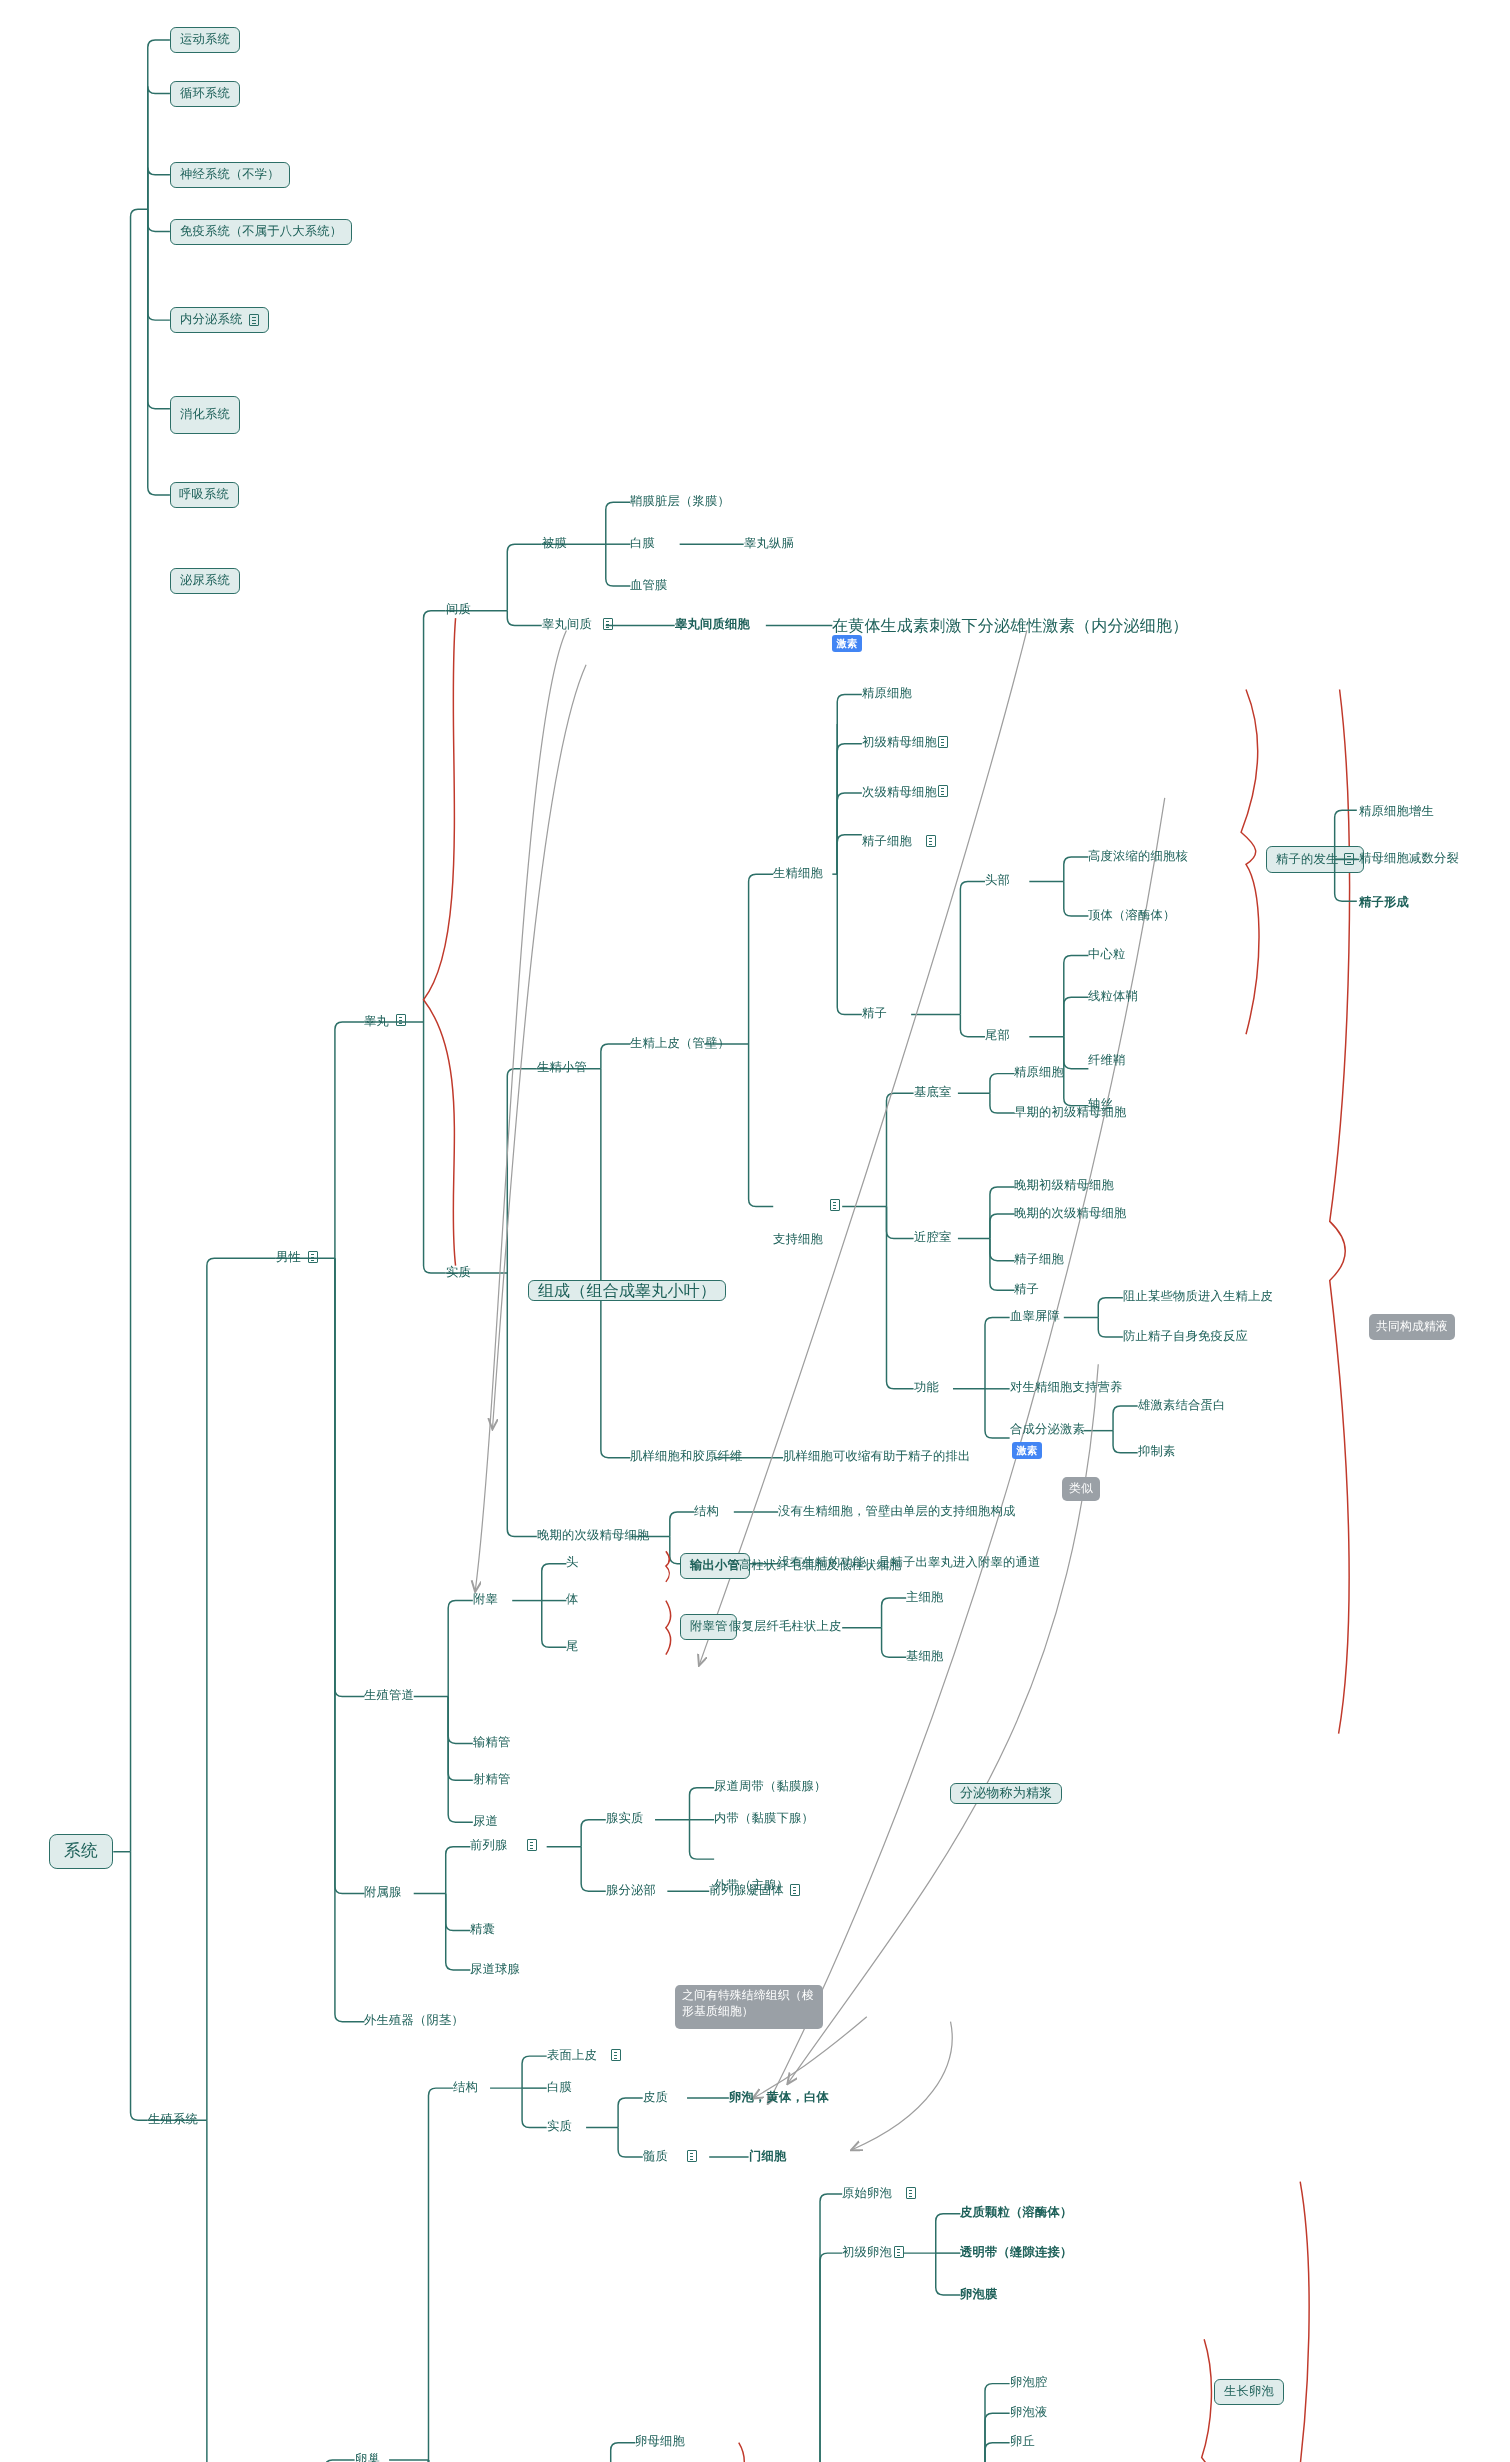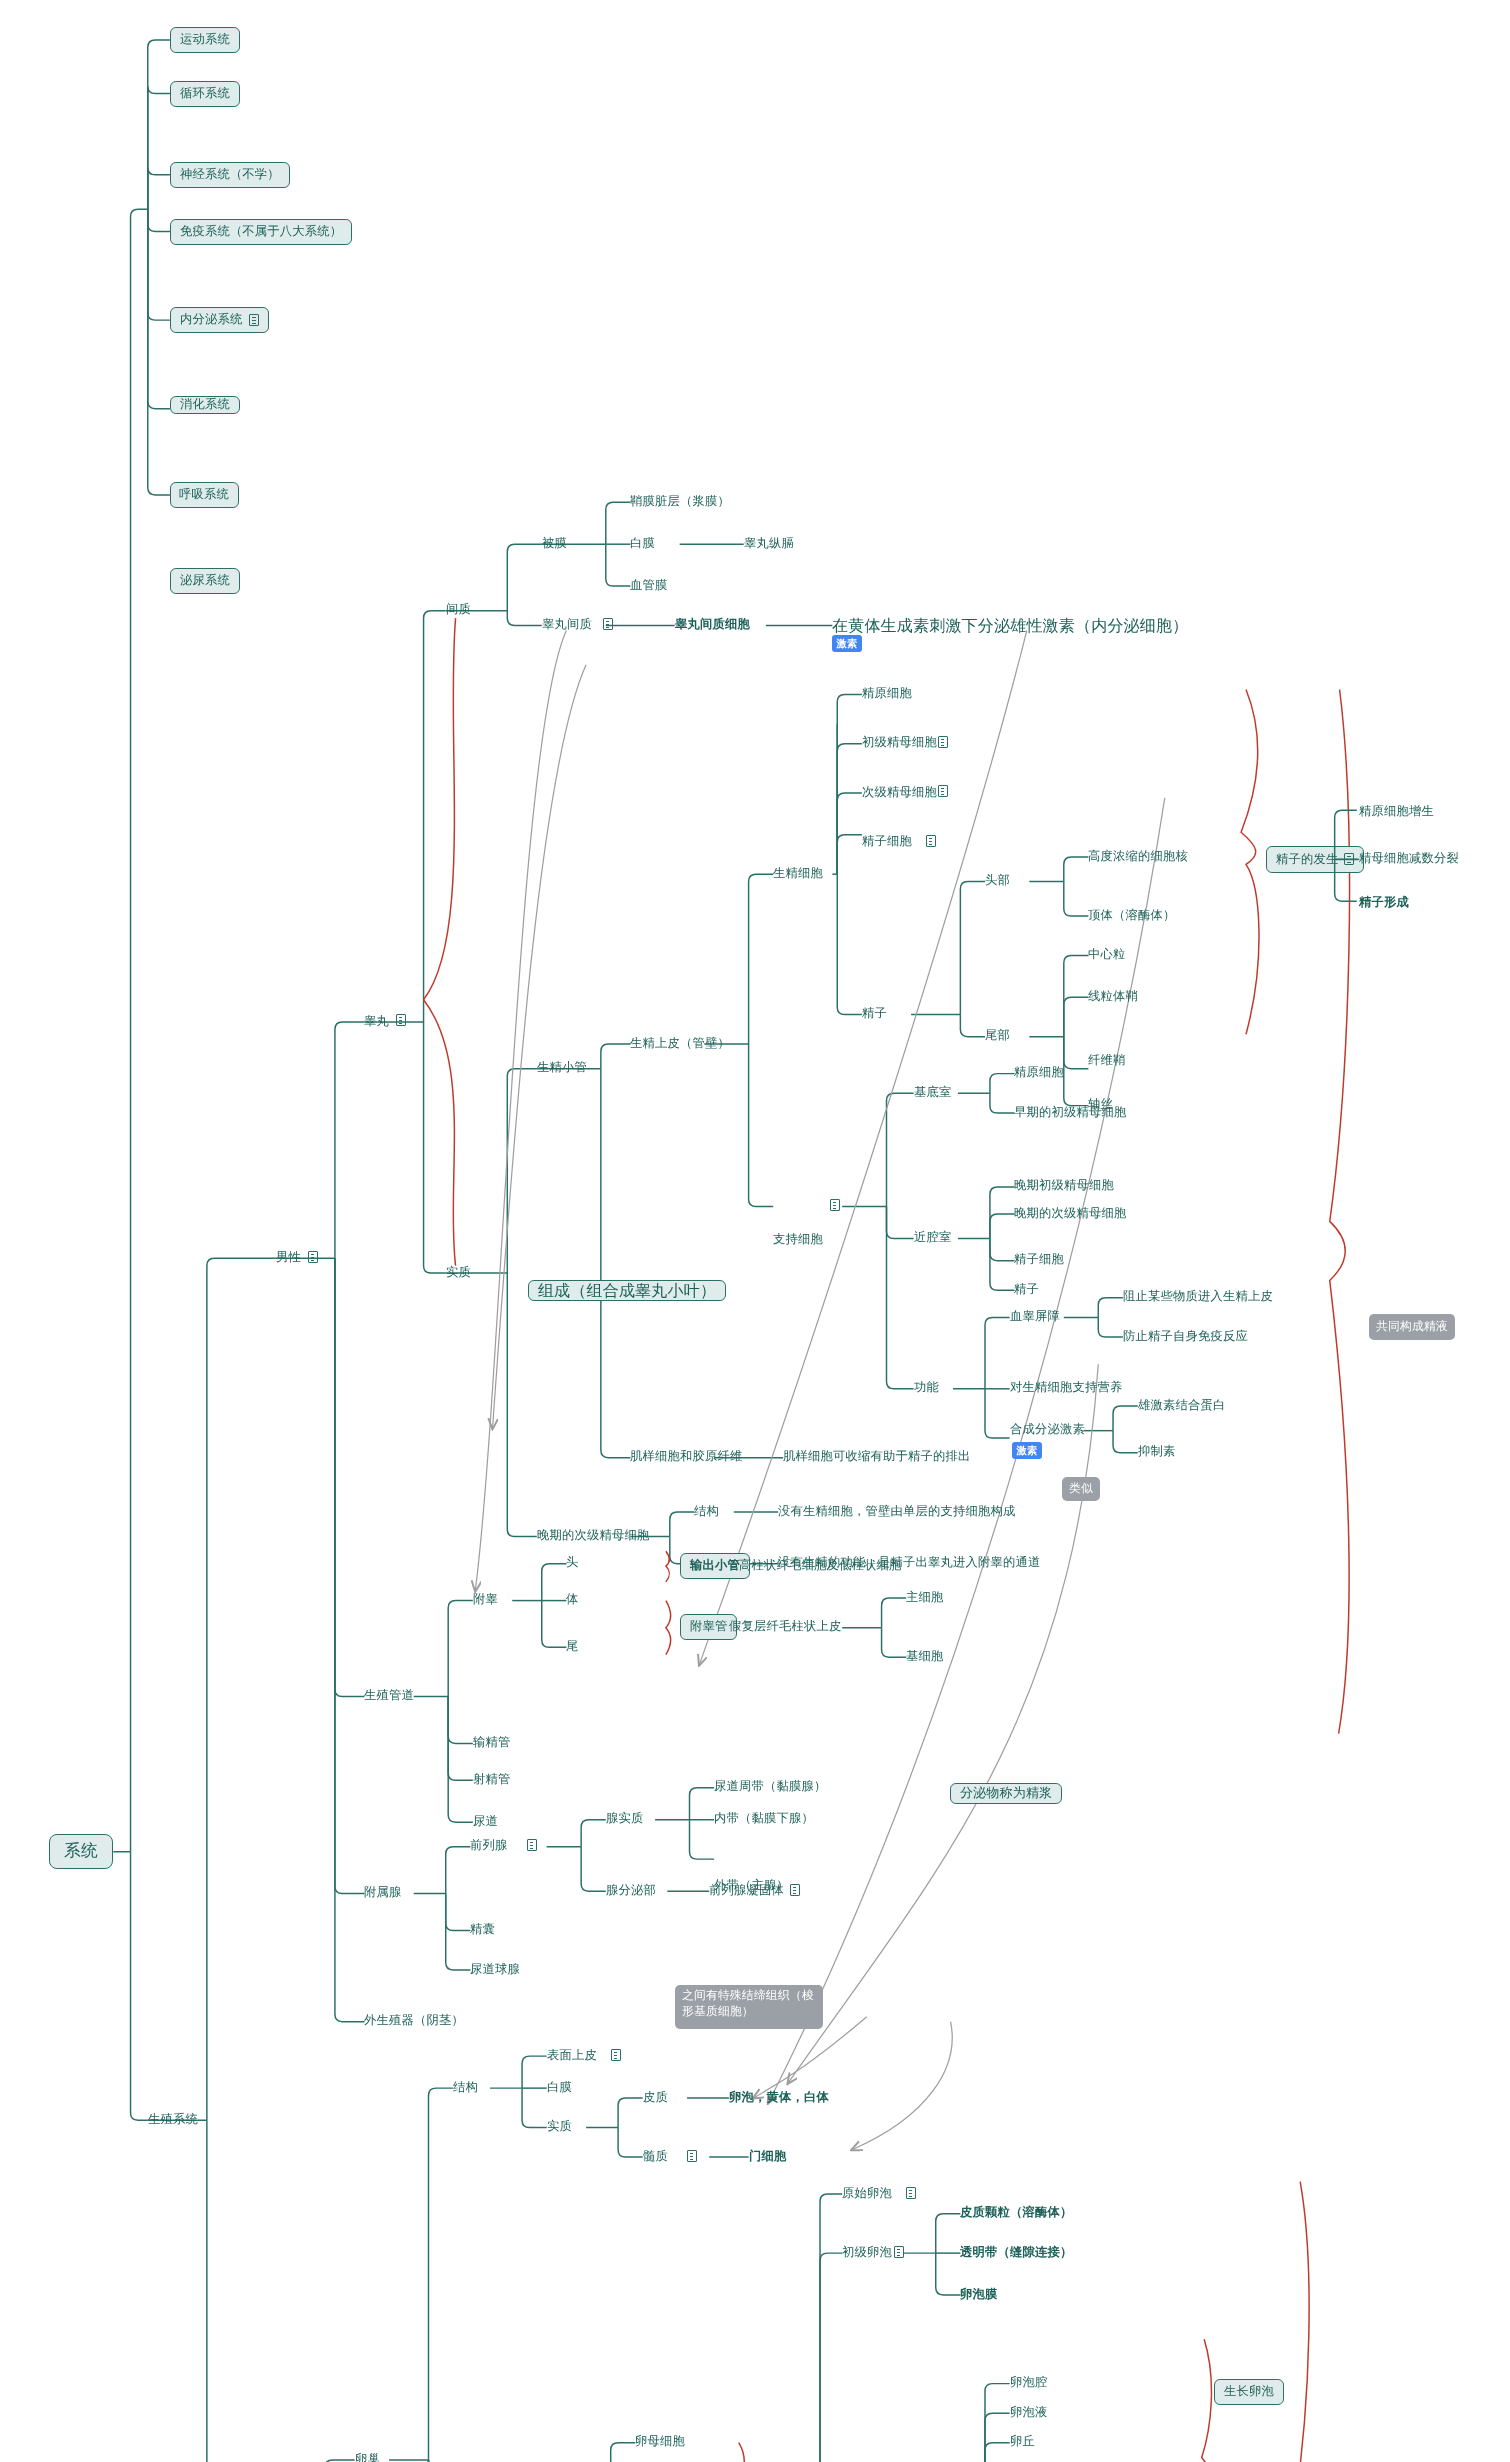--- a/index.html
+++ b/index.html
@@ -422,21 +422,21 @@
   <div class="box" style="left:170px;top:162px;height:25.6px;">
     <span>神经系统（不学）</span>
     </div>
   <div class="box" style="left:170px;top:219px;height:25.6px;">
     <span>免疫系统（不属于八大系统）</span>
     </div>
   <div class="box" style="left:170px;top:307px;height:25.6px;">
     <span>内分泌系统</span>
     <span class="note" style="position:relative;margin-left:6.9px;"></span>
     </div>
-  <div class="box" style="left:170px;top:396px;height:18px;">
+  <div class="box" style="left:170px;top:396px;height:38px;">
     <span>消化系统</span>
     </div>
   <div class="box" style="left:170px;top:482px;height:25.6px;padding-left:8px;">
     <span>呼吸系统</span>
     </div>
   <div class="box" style="left:170px;top:568px;height:25.6px;">
     <span>泌尿系统</span>
     </div>
 
   <div class="n" style="left:148px;top:2112px;">

